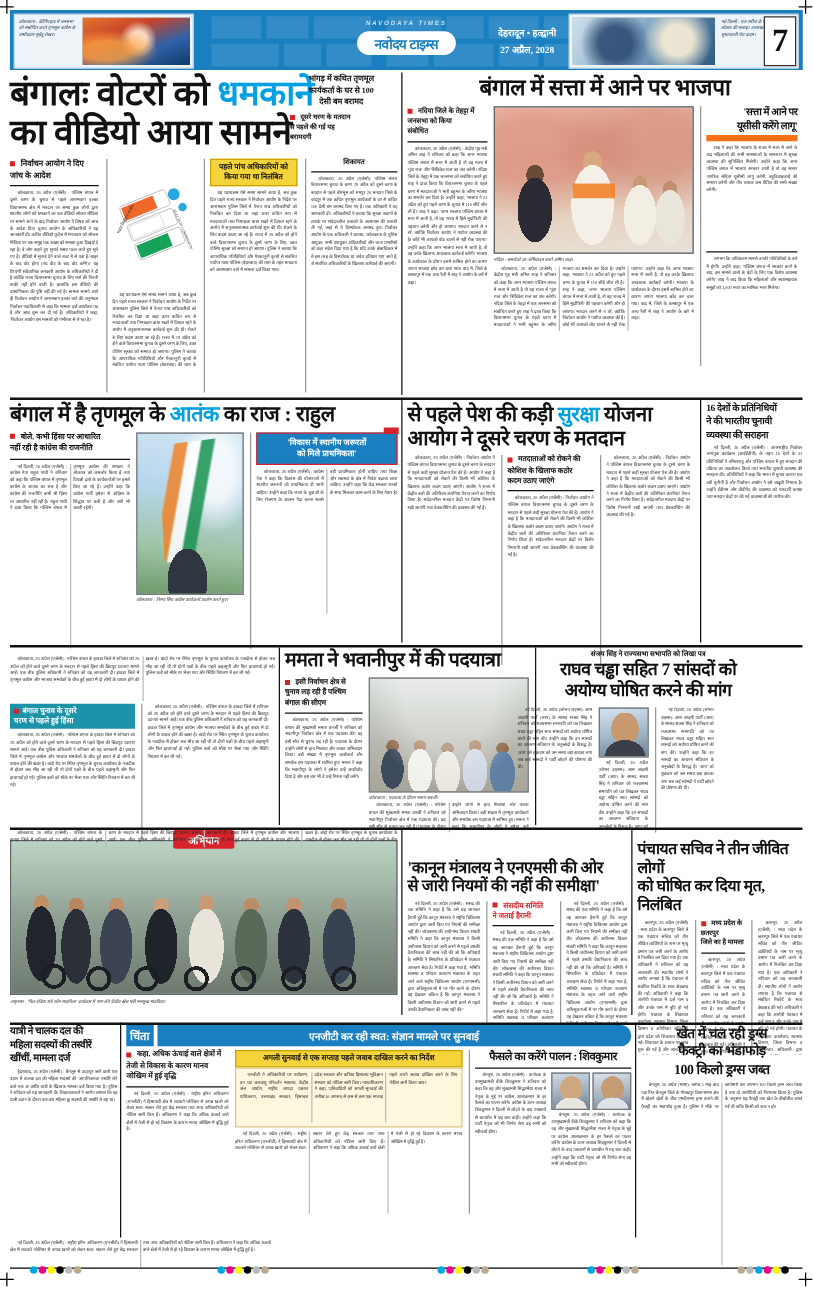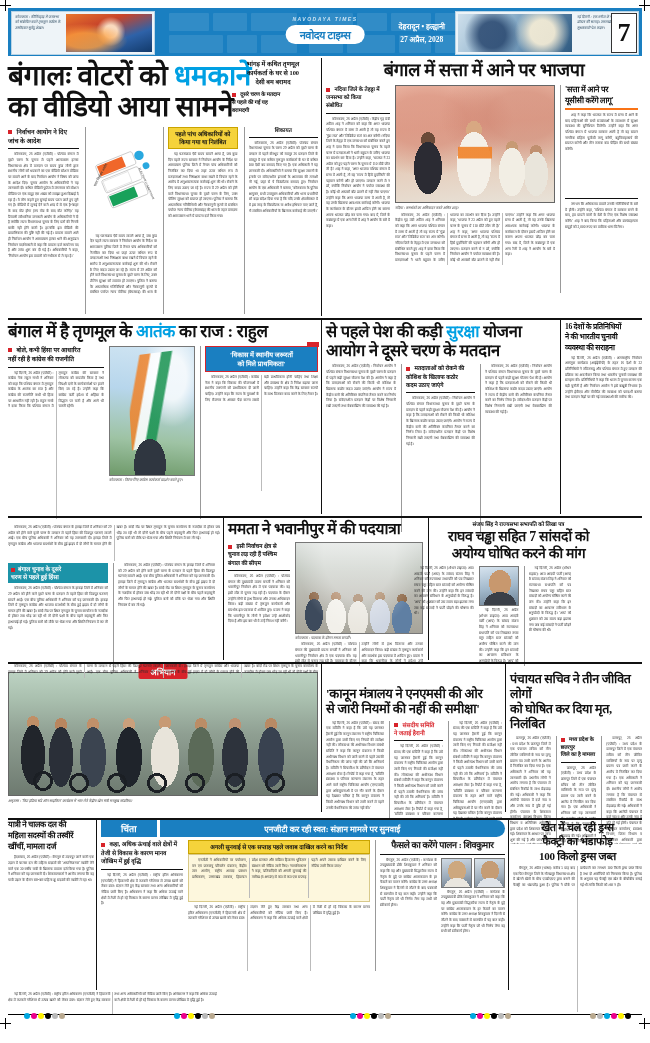--- a/index.html
+++ b/index.html
@@ -299,21 +299,21 @@
 
           <div class="layer" style="background:linear-gradient(180deg,transparent 52%,rgba(240,130,40,.9) 53%,rgba(240,130,40,.9) 62%,transparent 63%);clip-path:polygon(62px 50px,96px 50px,96px 118px,62px 118px)"></div>
         </div>
         <div class="cap"><span>नदिया : समर्थकों का अभिवादन करते अमित शाह।</span></div>
         <div class="body cols3" style="margin-top:3px;height:52px;overflow:hidden">
           <p>कोलकाता, 26 अप्रैल (एजेंसी) : केंद्रीय गृह मंत्री अमित शाह ने शनिवार को कहा कि अगर भाजपा पश्चिम बंगाल में सत्ता में आती है तो वह राज्य में 'गुंडा राज' और 'सिंडिकेट राज' का अंत करेगी। नदिया जिले के तेहट्टा में एक जनसभा को संबोधित करते हुए शाह ने दावा किया कि विधानसभा चुनाव के पहले चरण में मतदाताओं ने भारी बहुमत के जरिए भाजपा का समर्थन कर दिया है। उन्होंने कहा, 'भाजपा ने 23 अप्रैल को हुए पहले चरण के चुनाव में 110 सीटें जीत ली हैं।' शाह ने कहा, 'अगर भाजपा पश्चिम बंगाल में सत्ता में आती है, तो वह 'राज्य में हिंसे मुर्दाफिरी' की पहचान करेगी और हो जाएगा। मतदान करने से न डरें, क्योंकि निर्वाचन आयोग ने पर्याप्त व्यवस्था की है। कोई भी आपको बोट डालने से नहीं रोक पाएगा।' उन्होंने कहा कि अगर भाजपा सत्ता में आती है, तो वह उनके खिलाफ आवश्यक कार्रवाई करेगी। भाजपा के कार्यकाल के दौरान इसमें शामिल होने का कारण अपना भाजपा छोड़ कर चला गया। बाद में, जिले के कस्बापुर में एक अन्य रैली में शाह ने आयोग के बारे में कहा।</p>
         </div>
       </div>
 
       <div style="width:78px" class="vrule">
-        <div class="hl" style="margin-left:4px;font-size:8px;line-height:1.3;text-align:left;border-bottom:2px solid #f97316;padding-bottom:2px">
+        <div class="hl" style="margin-left:4px;font-size:8px;line-height:1.3;text-align:right;border-bottom:5px solid #f97316;padding-bottom:2px">
           <div>'सत्ता में आने पर</div>
           <div>यूसीसी करेंगे लागू'</div>
         </div>
         <div class="body" style="margin-left:4px;margin-top:3px;height:82px;overflow:hidden">
           <p>शाह ने कहा कि भाजपा के राज्य में सत्ता में आने के बाद महिलाओं की सभी समस्याओं के समाधान में सुरक्षा व्यवस्था की सुनिश्चित मिलेगी। उन्होंने कहा कि अगर पश्चिम बंगाल में भाजपा सरकार आती है तो वह समान नागरिक संहिता यूसीसी लागू करेगी, बहुविवाहकार्य की समाप्त करेगी और तीन तलाक कम पीड़ित की सभी संख्या करेगी।</p>
         </div>
         <div class="rule" style="margin:3px 0 3px 4px"></div>
         <div class="body" style="margin-left:4px;height:78px;overflow:hidden">
           <p>लगभग कि अधिकतम मामले उनकी गतिविधियों के बारे में होगी। उन्होंने कहा, 'पश्चिम बंगाल में सरकार बनने के बाद, हम मामले वालों के बेटों के लिए एक विशेष व्यवस्था करेंगे।' शाह ने बाद किया कि महिलाओं और स्वयंसहायता समूहों को 3,000 रुपए का मासिक भत्ता मिलेगा।</p>
         </div>
@@ -615,21 +615,21 @@
     </div>
     <div class="body" style="margin-top:3px;height:150px;overflow:hidden">
       <p>हैदराबाद, 26 अप्रैल (एजेंसी) : बेंगलुरु से उदयपुर जाने वाली एक उड़ान में चालक दल की महिला सदस्यों की 'आपत्तिजनक' तस्वीरें लेने वाले एक 30 वर्षीय यात्री के खिलाफ मामला दर्ज किया गया है। पुलिस ने शनिवार को यह जानकारी दी। शिकायतकर्ता ने आरोप लगाया कि वह यात्री उड़ान के दौरान बार-बार महिला क्रू सदस्यों की तस्वीरें ले रहा था।</p>
     </div>
   </div>
 
   <div class="abs" style="left:96px;top:818px;height:172px;border-left:1px solid #111"></div>
 
   <div class="abs" style="left:101px;top:820px;width:404px">
     <div style="display:flex;align-items:stretch;gap:0">
-      <div class="bluebox" style="font-size:9px;padding:2px 20px;display:flex;align-items:center">चिंता</div>
+      <div class="bluebox" style="font-size:9px;padding:2px 3px;display:flex;align-items:center">चिंता</div>
       <div class="bluebox" style="flex:1;font-size:8.2px;padding:2px 8px;border-radius:0 9px 9px 0;display:flex;align-items:center;justify-content:center;margin-left:3px">एनजीटी कर रही स्वत: संज्ञान मामले पर सुनवाई</div>
     </div>
     <div style="display:flex;gap:5px;margin-top:3px">
       <div style="width:82px">
         <div class="dek bullet" style="font-size:6px;line-height:1.45">
           <span>कहा, अधिक ऊंचाई वाले क्षेत्रों में</span>
           <div>तेजी से विकास के कारण मानव</div>
           <div>जोखिम में हुई वृद्धि</div>
         </div>
         <div class="rule" style="margin:3px 0"></div>

